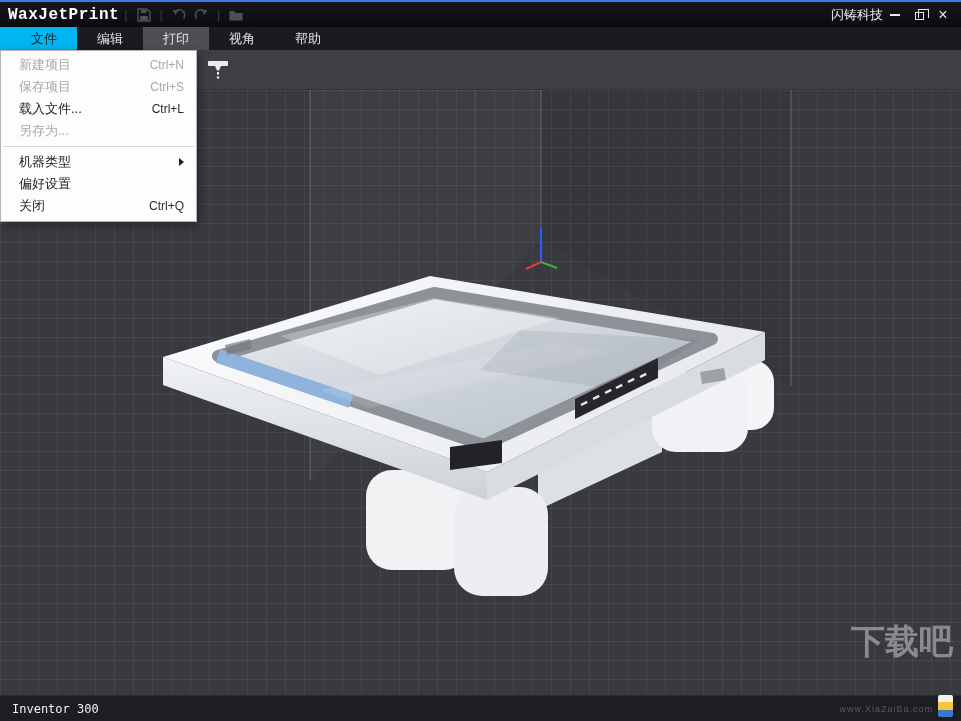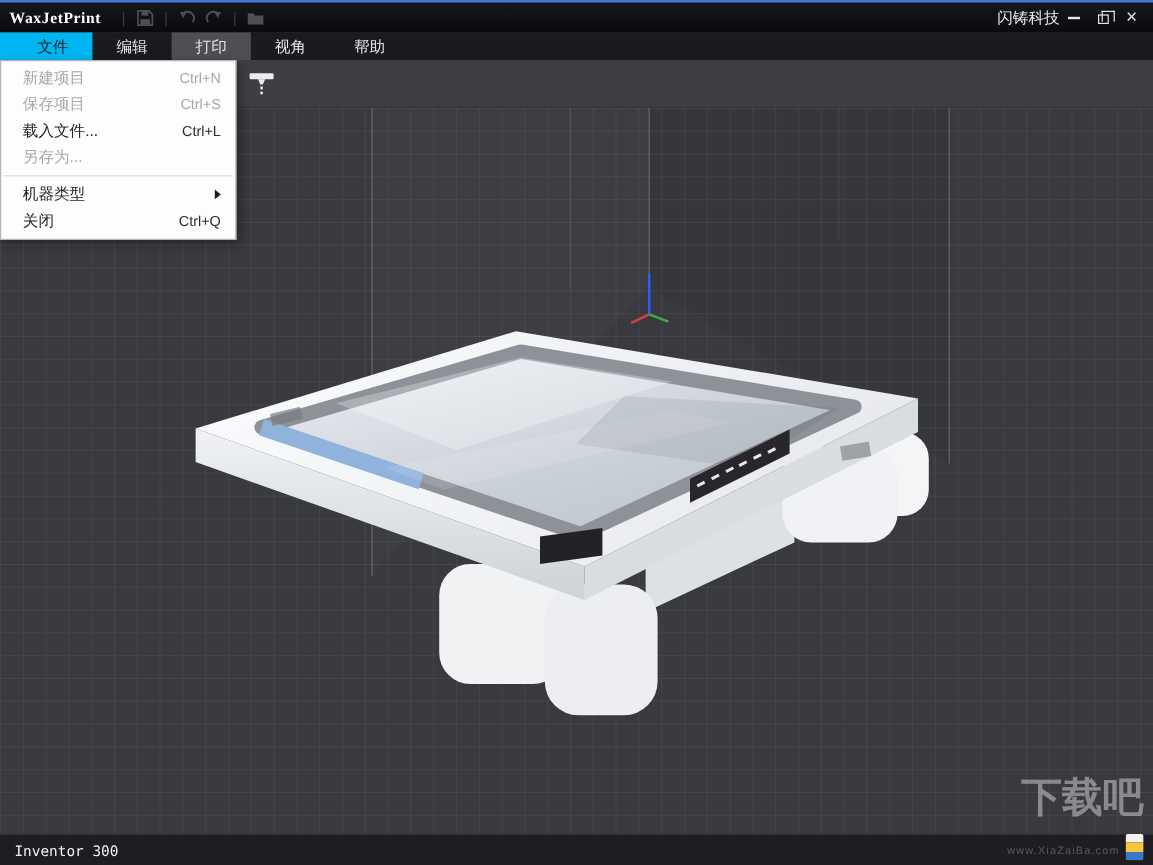--- a/index.html
+++ b/index.html
@@ -5,22 +5,22 @@
   * { margin:0; padding:0; box-sizing:border-box; }
   html,body { width:961px; height:721px; background:#000; overflow:hidden;
               font-family:"Liberation Sans","DejaVu Sans",sans-serif; }
   .window { position:relative; width:961px; height:721px; background:#3a3a40; }
 
   
   .titlebar { position:absolute; top:0; left:0; width:100%; height:27px;
               background:linear-gradient(#17171b,#0b0b0f);
               border-top:2px solid var(--titlebar_line,#3f7ae0);
               display:flex; align-items:center; padding:0 6px 0 8px; z-index:40; }
-  .app-title { font-family:Liberation Serif, serif; font-size:13px;
-               font-weight:bold; color:#ffffff; letter-spacing:.5px; margin-right:12px; }
+  .app-title { font-family:Liberation Mono, monospace; font-size:16px;
+               font-weight:bold; color:#ffffff; letter-spacing:.5px; margin-right:0; }
   .tb-sep { color:#3a3a44; font-size:13px; margin:0 5px; }
   .tb-icon { width:22px; height:18px; display:flex; align-items:center; justify-content:center; }
   .titlebar-spacer { flex:1; }
   .brand { color:#f0f0f0; font-size:13px; }
   .win-btn { width:24px; height:20px; display:flex; align-items:center; justify-content:center;
              color:#e8e8e8; font-size:15px; }
   .min-glyph { width:10px; height:2px; background:#e8e8e8; }
   .restore-glyph { position:relative; width:9px; height:8px; border:1px solid #e8e8e8; margin-top:3px; }
   .restore-glyph::before { content:""; position:absolute; top:-4px; left:2px; width:9px; height:8px;
              border:1px solid #e8e8e8; border-bottom:none; border-left:1px solid #e8e8e8; }
@@ -64,21 +64,21 @@
              font-size:13px; color:#1d1d1d; }
   .dd-label { flex:1; white-space:nowrap; }
   .dd-shortcut { font-size:12px; color:#2c2c2c; }
   .dd-item.disabled .dd-label, .dd-item.disabled .dd-shortcut { color:#a8a8a8; }
   .dd-sep { height:1px; background:#d9d9d9; margin:4px 2px; }
   .dd-arrow { width:0; height:0; border-left:5px solid #1d1d1d;
               border-top:4px solid transparent; border-bottom:4px solid transparent; margin-left:6px; }
 
   
   .watermark { position:absolute; right:8px; bottom:4px; z-index:60; pointer-events:none;
-               display:flex; flex-direction:column; align-items:flex-end; }
+               display:flex; flex-direction:column; align-items:flex-end;gap:24px; }
   .watermark-text { font-size:34px; font-weight:bold; color:rgba(235,235,242,.45); line-height:1; }
   .watermark-row { display:flex; align-items:flex-end; gap:5px; margin-top:13px; }
   .watermark-sub { font-size:9px; color:rgba(235,235,242,.28); letter-spacing:1px; margin-bottom:3px; }
   .watermark-logo { width:15px; height:22px; display:flex; flex-direction:column; border-radius:2px; overflow:hidden; }
   .watermark-logo .b1 { flex:1; background:#f2f2ee; }
   .watermark-logo .b2 { flex:1; background:#f5c53c; }
   .watermark-logo .b3 { flex:1; background:#3a78c9; }
 </style>
 </head>
 <body>
@@ -232,20 +232,24 @@
     <div class="dd-item disabled">
       <span class="dd-label">另存为...</span>
       <span class="dd-shortcut"></span>
     </div>
     <div class="dd-sep"></div>
     <div class="dd-item">
       <span class="dd-label">机器类型</span>
       <span class="dd-arrow"></span>
     </div>
     <div class="dd-item">
+      <span class="dd-label">偏好设置</span>
+      <span class="dd-shortcut"></span>
+    </div>
+    <div class="dd-item">
       <span class="dd-label">关闭</span>
       <span class="dd-shortcut">Ctrl+Q</span>
     </div>
   </div>
 
   <div class="statusbar">
     <span class="status-text">Inventor 300</span>
   </div>
 
   <div class="watermark">

